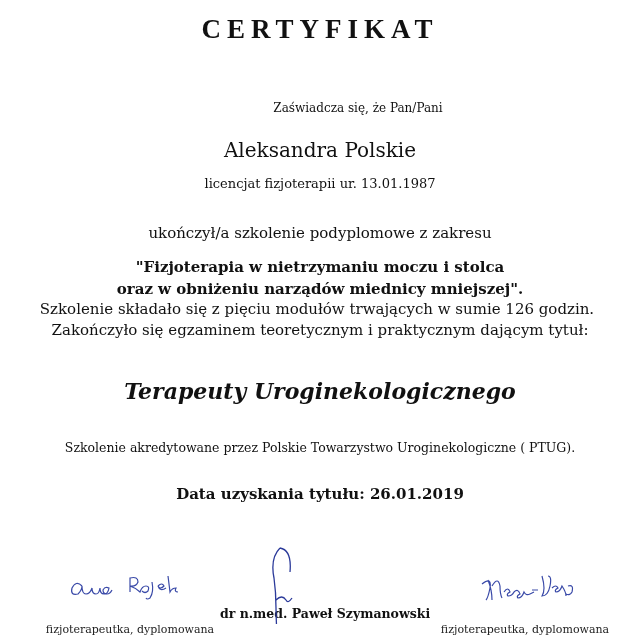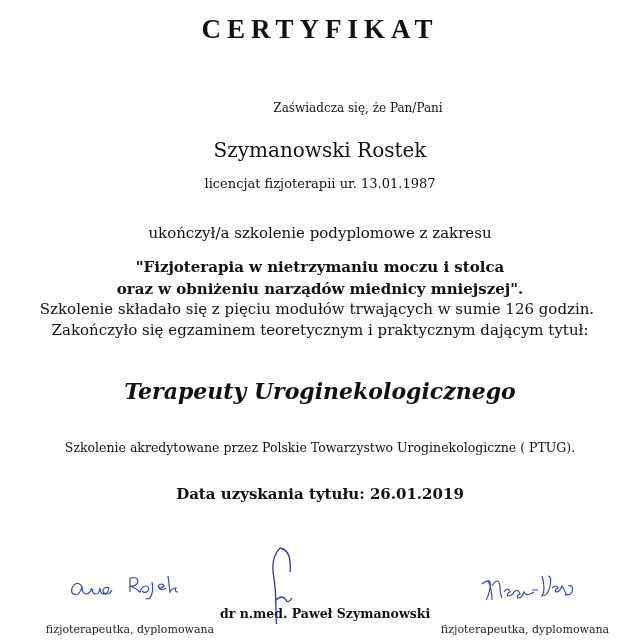--- a/index.html
+++ b/index.html
@@ -38,21 +38,21 @@
   .sig2 { left: 220px; width: 200px; top: 566px; }
   .sig3 { left: 420px; width: 210px; top: 566px; }
   svg { display: block; }
 </style>
 </head>
 <body>
 
 <div>
   <div class="abs title">CERTYFIKAT</div>
   <div class="abs intro">Zaświadcza się, że Pan/Pani</div>
-  <div class="abs name">Szymanowski Rostek</div>
+  <div class="abs name">Aleksandra Polskie</div>
   <div class="abs degree">licencjat fizjoterapii ur. 13.01.1987</div>
   <div class="abs completed">ukończył/a szkolenie podyplomowe z zakresu</div>
   <div class="abs course1">"Fizjoterapia w nietrzymaniu moczu i stolca</div>
   <div class="abs course2">oraz w obniżeniu narządów miednicy mniejszej".</div>
   <div class="abs modules">Szkolenie składało się z pięciu modułów trwających w sumie 126 godzin.</div>
   <div class="abs exam">Zakończyło się egzaminem teoretycznym i praktycznym dającym tytuł:</div>
   <div class="abs awarded">Terapeuty Uroginekologicznego</div>
   <div class="abs accred">Szkolenie akredytowane przez Polskie Towarzystwo Uroginekologiczne ( PTUG).</div>
   <div class="abs date">Data uzyskania tytułu: 26.01.2019</div>
 

